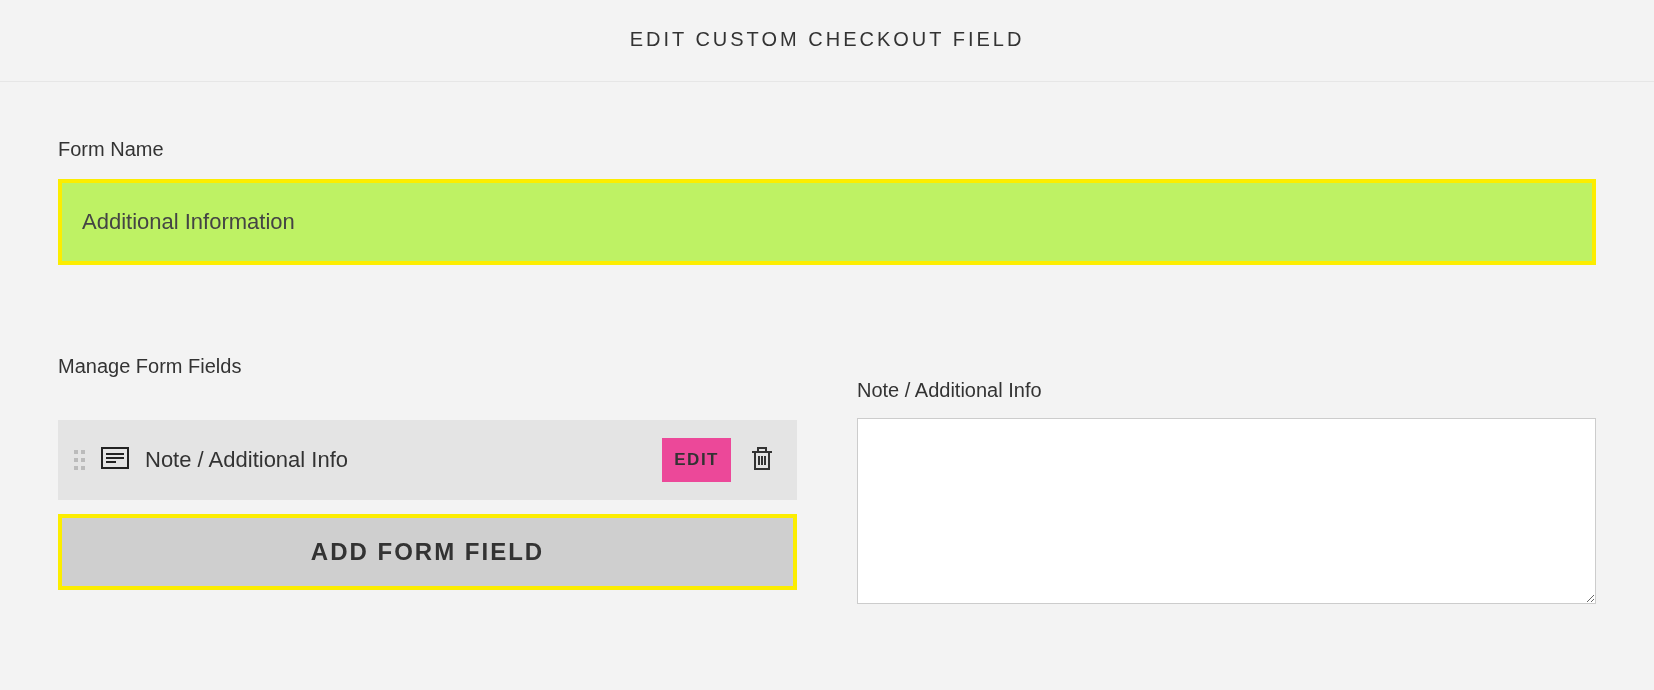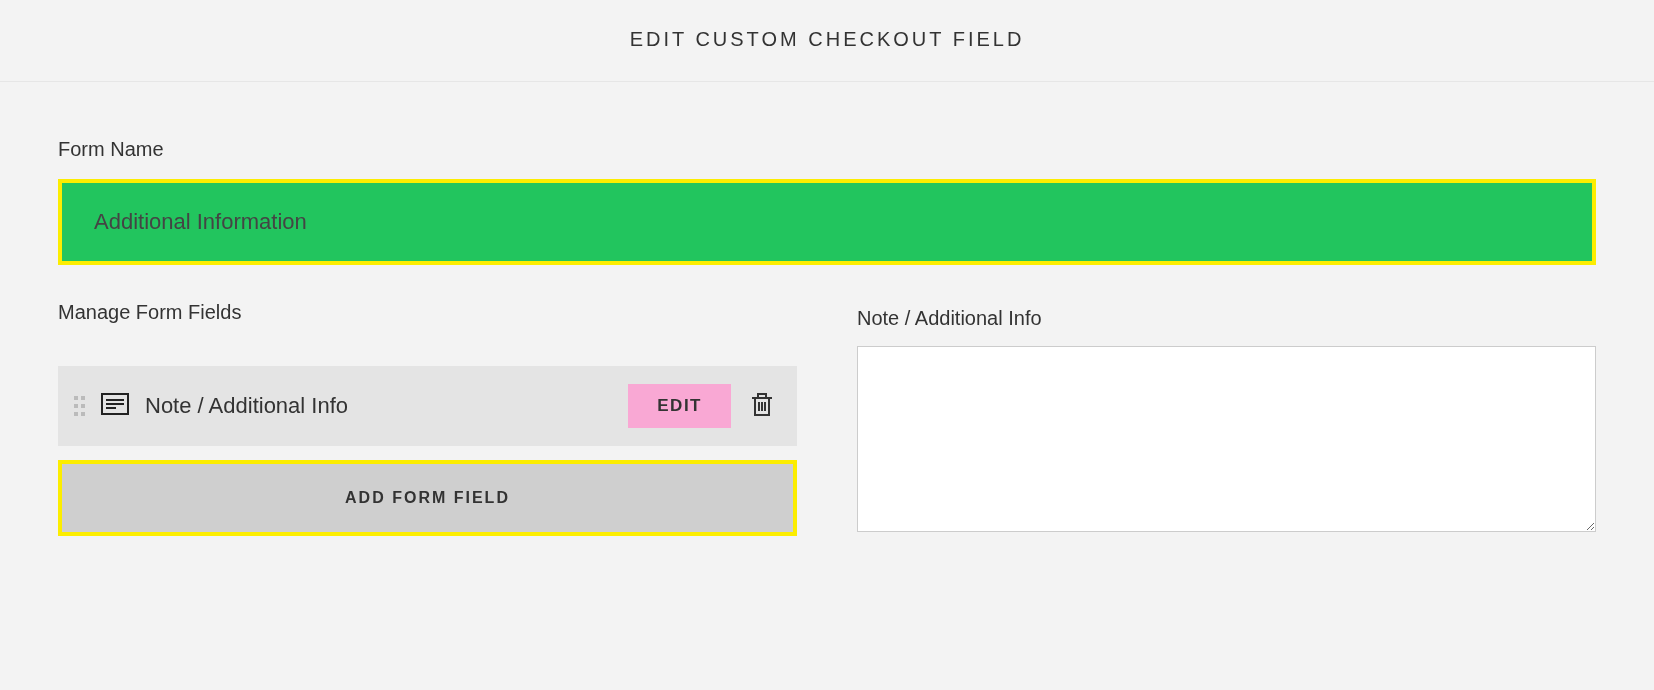--- a/index.html
+++ b/index.html
@@ -25,36 +25,37 @@
     .content {
       padding: 56px 58px 0 58px;
     }
     .label {
       font-size: 20px;
       font-weight: 500;
       color: #333;
       margin-bottom: 18px;
     }
     .form-name-section {
+      margin-bottom: 72px;
     }
     .text-input {
       width: 100%;
       height: 86px;
-      padding: 0 32px;
+      padding: 0 20px;
       font-size: 22px;
       font-weight: 300;
       color: #444;
       border: 4px solid #FCED00;
-      background: #22c55e;
+      background: #bef264;
       outline: none;
     }
     .columns {
       display: flex;
       gap: 60px;
-      align-items: flex-end;
+      align-items: center;
     }
     .col-left, .col-right {
       flex: 1 1 0;
       min-width: 0;
     }
     .field-list { margin-top: 42px; }
     .field-row {
       display: flex;
       align-items: center;
       background: #e4e4e4;
@@ -72,42 +73,42 @@
       background: #bbb;
     }
     .field-icon { color: #222; flex: 0 0 auto; }
     .field-label {
       font-size: 22px;
       font-weight: 300;
       color: #333;
       flex: 1 1 auto;
     }
     .edit-btn {
-      background: #f9a8d4;
+      background: #ec4899;
       border: none;
-      padding: 12px 29px;
+      padding: 12px 12px;
       font-size: 17px;
       font-weight: 600;
       letter-spacing: 1.5px;
       color: #333;
       cursor: pointer;
     }
     .delete-btn {
       background: none; border: none; cursor: pointer;
       padding: 4px; color: #333;
     }
     .add-field-section {
       margin-top: 14px;
     }
     .add-field-btn {
       width: 100%;
       height: 76px;
       background: #cfcfcf;
       border: 4px solid #FCED00;
-      font-size: 16px;
+      font-size: 24px;
       font-weight: 600;
       letter-spacing: 2px;
       color: #333;
       cursor: pointer;
     }
     .preview { margin-top: 42px; }
     .preview-label {
       font-size: 20px;
       font-weight: 400;
       color: #333;

